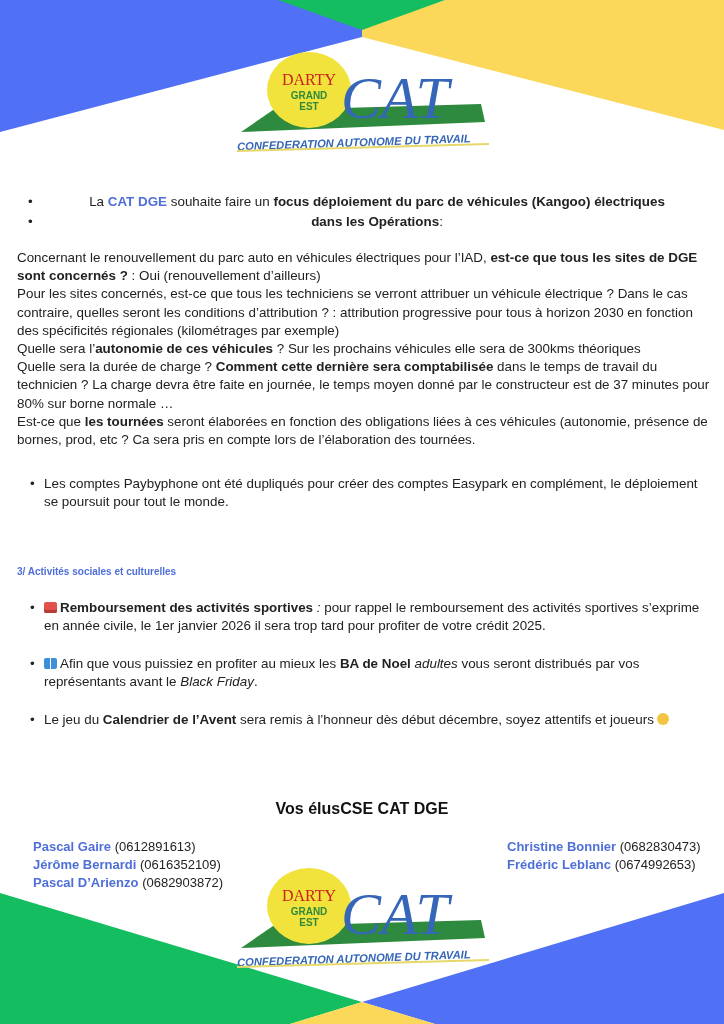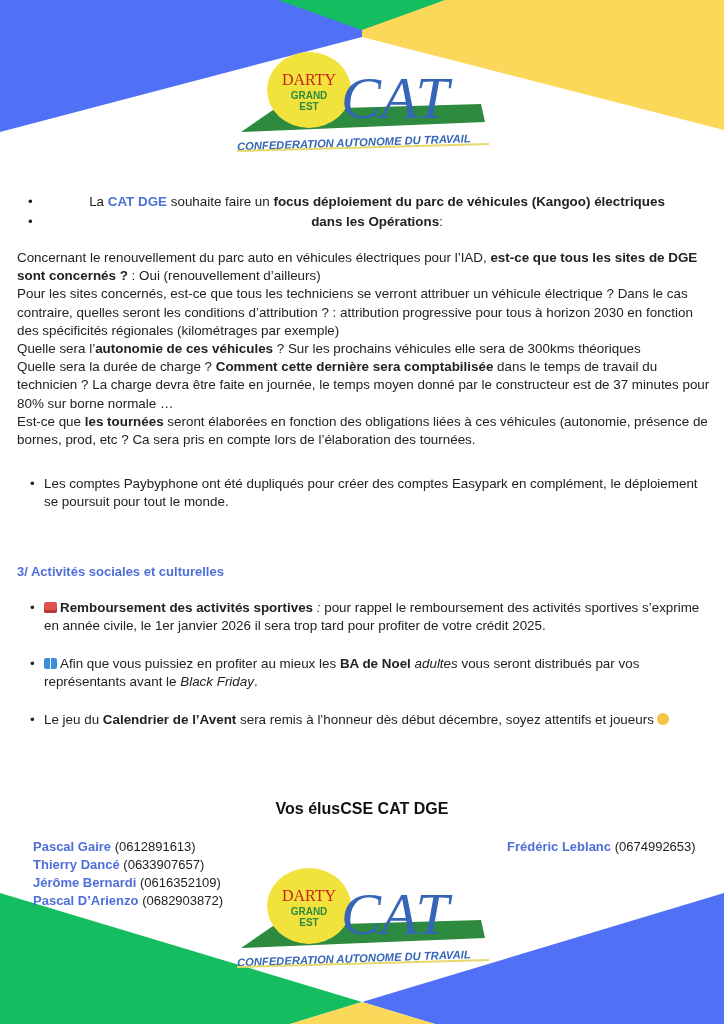--- a/index.html
+++ b/index.html
@@ -30,21 +30,21 @@
   .qa p { margin: 0; }
 
   .bullets { position: absolute; left: 26px; width: 680px; margin: 0; padding: 0; list-style: none; }
   .bullets li { position: relative; padding-left: 18px; }
   .bullets li::before { content: "•"; position: absolute; left: 4px; top: 0; }
   .b1 { top: 475px; }
   .b2 { top: 599px; }
   .b3 { top: 655px; }
   .b4 { top: 711px; }
 
-  .section-title { position: absolute; left: 17px; top: 563px; font-size: 13px; font-weight: bold; color: #4f6fd8; }
+  .section-title { position: absolute; left: 17px; top: 563px; font-size: 10px; font-weight: bold; color: #4f6fd8; }
 
   .elus-title { position: absolute; left: 0; top: 800px; width: 724px; text-align: center; font-size: 16px; font-weight: bold; color: #111; }
 
   .contacts { position: absolute; top: 830px; margin: 8px; padding: 0; list-style: none; font-size: 13px; line-height: 18px; }
   .contacts-left { left: 25px; }
   .contacts-right { left: 499px; }
   .contacts .name { font-weight: bold; color: #4f6fd8; }
 
   .emoji { display: inline-block; width: 13px; height: 11px; vertical-align: -1px; margin-right: 3px; border-radius: 2px; }
   .emoji-siren { background: #e2504b; box-shadow: inset 0 -3px 0 #b83a36; }
@@ -124,22 +124,22 @@
   </ul>
 
   <ul class="bullets b4">
     <li><span>Le jeu du </span><span class="bold">Calendrier de l’Avent</span><span> sera remis à l’honneur dès début décembre, soyez attentifs et joueurs</span><span class="emoji emoji-wink"></span></li>
   </ul>
 
   <div class="elus-title">Vos élusCSE  CAT DGE</div>
 
   <ul class="contacts contacts-left">
     <li><span class="name">Pascal Gaire</span> <span>(0612891613)</span></li>
-    <li><span class="name">Thierry Dancé</span> <span>(0633907657)</span></li>
     <li><span class="name">Jérôme Bernardi</span> <span>(0616352109)</span></li>
     <li><span class="name">Pascal D’Arienzo</span> <span>(0682903872)</span></li>
   </ul>
 
   <ul class="contacts contacts-right">
+    <li><span class="name">Christine Bonnier</span> <span>(0682830473)</span></li>
     <li><span class="name">Frédéric Leblanc</span> <span>(0674992653)</span></li>
   </ul>
 
 </div>
 
 </body></html>

